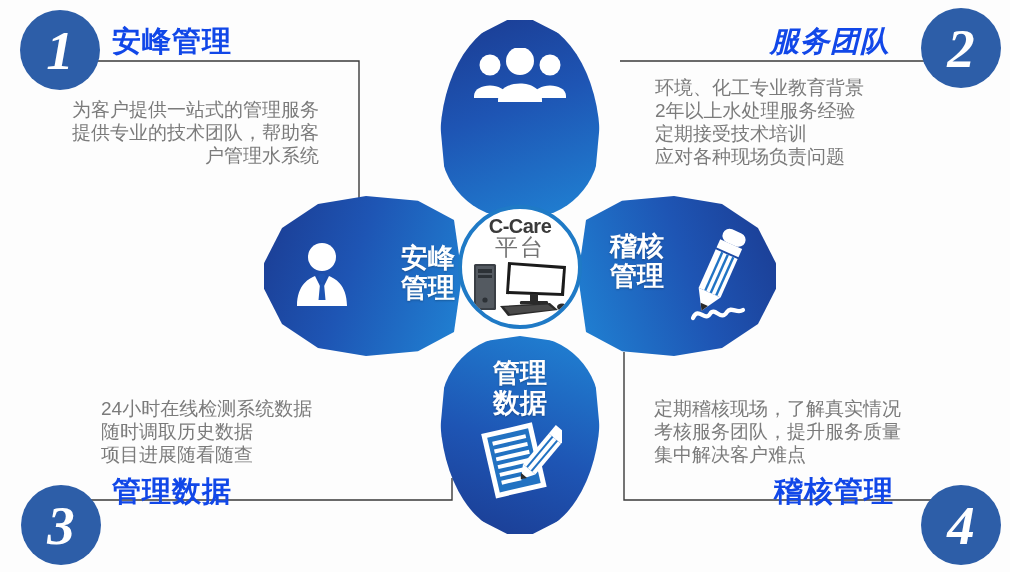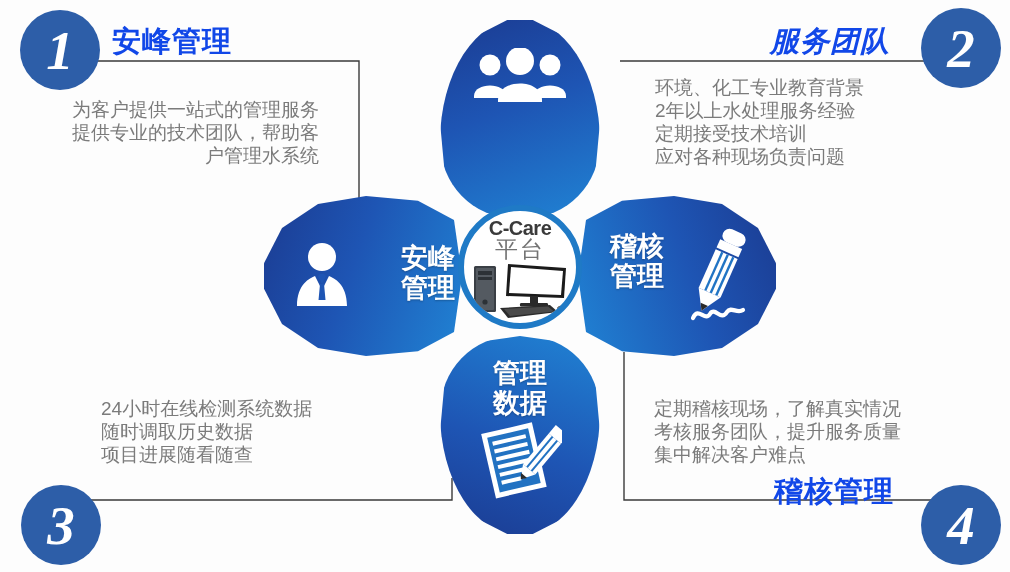--- a/index.html
+++ b/index.html
@@ -99,21 +99,21 @@
   }
 
   
   .petal-icon{position:absolute;}
 
   
   #hub{
     position:absolute;left:458px;top:205px;width:124px;height:124px;
     border-radius:50%;
     background:#ffffff;
-    border:6px solid #0ea5e9;
+    border:4px solid #0ea5e9;
     box-sizing:border-box;
     display:flex;flex-direction:column;align-items:center;
     overflow:hidden;
     z-index:5;
   }
   #hub-title{
     margin-top:7px;
     font-size:20px;font-weight:bold;color:#3a3a3a;
     line-height:20px;letter-spacing:-.5px;
   }
@@ -235,20 +235,21 @@
     </div>
   </div>
 
   <div class="badge" id="badge1" style="background: rgb(45, 94, 168);">1</div>
   <div class="badge" id="badge2" style="background: rgb(45, 94, 168);">2</div>
   <div class="badge" id="badge3" style="background: rgb(45, 94, 168);">3</div>
   <div class="badge" id="badge4" style="background: rgb(45, 94, 168);">4</div>
 
   <div class="sec-title" id="title1" style="color: rgb(17, 71, 232);">安峰管理</div>
   <div class="sec-title" id="title2" style="color: rgb(17, 71, 232);">服务团队</div>
+  <div class="sec-title" id="title3" style="color: rgb(17, 71, 232);">管理数据</div>
   <div class="sec-title" id="title4" style="color: rgb(17, 71, 232);">稽核管理</div>
 
   <div class="sec-body" id="body1" style="color: rgb(123, 123, 123); text-align: right;">
       <div>为客户提供一站式的管理服务</div>
       <div>提供专业的技术团队，帮助客</div>
       <div>户管理水系统</div>
     </div>
   <div class="sec-body" id="body2" style="color: rgb(123, 123, 123);">
       <div>环境、化工专业教育背景</div>
       <div>2年以上水处理服务经验</div>

